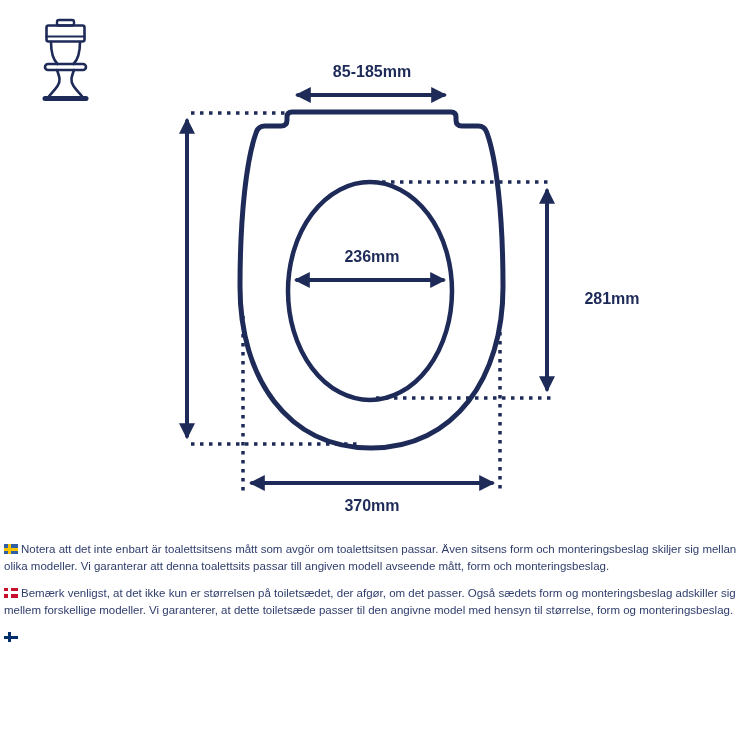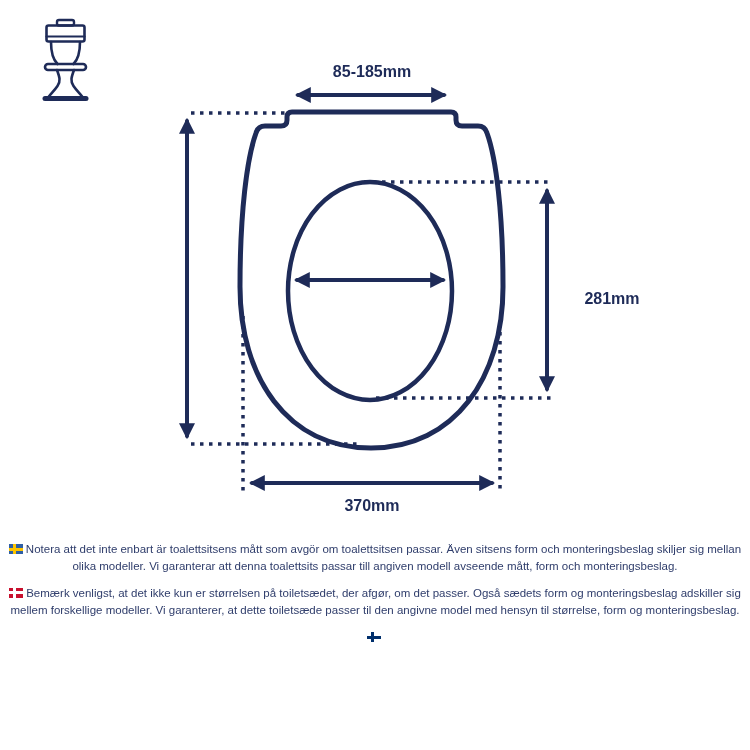--- a/index.html
+++ b/index.html
@@ -24,21 +24,21 @@
     position:absolute;font-weight:bold;font-size:16px;color:var(--label-color);
     text-align:center;white-space:nowrap;
   }
   #lbl-hinge{left:272px;top:63px;width:200px;}
   #lbl-length{left:55px;top:269px;width:130px;}
   #lbl-innerw{left:292px;top:248px;width:160px;}
   #lbl-innerl{left:562px;top:290px;width:100px;text-align:center;}
   #lbl-width{left:292px;top:497px;width:160px;}
   .notes{
     position:absolute;left:4px;right:4px;top:541px;
-    text-align:center;font-size:11.5px;line-height:17px;
+    text-align:left;font-size:11.5px;line-height:17px;
   }
   .notes p{margin:0 auto 10px auto;max-width:744px;}
   .flag{
     display:inline-block;width:14px;height:10px;margin-right:3px;
     vertical-align:-1px;
   }
   .flag-se{background:
     linear-gradient(to bottom,transparent 35%,#fdc500 35%,#fdc500 65%,transparent 65%),
     linear-gradient(to right,transparent 28%,#fdc500 28%,#fdc500 48%,transparent 48%),
     #2f5fa5;}
@@ -94,20 +94,21 @@
     <line class="dot" x1="500" y1="323" x2="500" y2="493" stroke-width="3.5"></line>
 
     <line class="ln" x1="298" y1="95" x2="444" y2="95" stroke-width="4" marker-start="url(#ah)" marker-end="url(#ah)"></line>
     <line class="ln" x1="187" y1="121" x2="187" y2="436" stroke-width="4" marker-start="url(#ah)" marker-end="url(#ah)"></line>
     <line class="ln" x1="547" y1="191" x2="547" y2="389" stroke-width="4" marker-start="url(#ah)" marker-end="url(#ah)"></line>
     <line class="ln" x1="297" y1="280" x2="443" y2="280" stroke-width="4" marker-start="url(#ah)" marker-end="url(#ah)"></line>
     <line class="ln" x1="252" y1="483" x2="492" y2="483" stroke-width="4" marker-start="url(#ah)" marker-end="url(#ah)"></line>
   </svg>
 
   <div class="dim-label" id="lbl-hinge">85-185mm</div>
+  <div class="dim-label" id="lbl-innerw">236mm</div>
   <div class="dim-label" id="lbl-innerl">281mm</div>
   <div class="dim-label" id="lbl-width">370mm</div>
 
   <div class="notes">
     <p><span class="flag flag-se"></span><span>Notera att det inte enbart är toalettsitsens mått som avgör om toalettsitsen passar. Även sitsens form och monteringsbeslag skiljer sig mellan olika modeller. Vi garanterar att denna toalettsits passar till angiven modell avseende mått, form och monteringsbeslag.</span></p>
     <p><span class="flag flag-dk"></span><span>Bemærk venligst, at det ikke kun er størrelsen på toiletsædet, der afgør, om det passer. Også sædets form og monteringsbeslag adskiller sig mellem forskellige modeller. Vi garanterer, at dette toiletsæde passer til den angivne model med hensyn til størrelse, form og monteringsbeslag.</span></p>
     <p><span class="flag flag-fi"></span></p>
   </div>
 
 </div>

